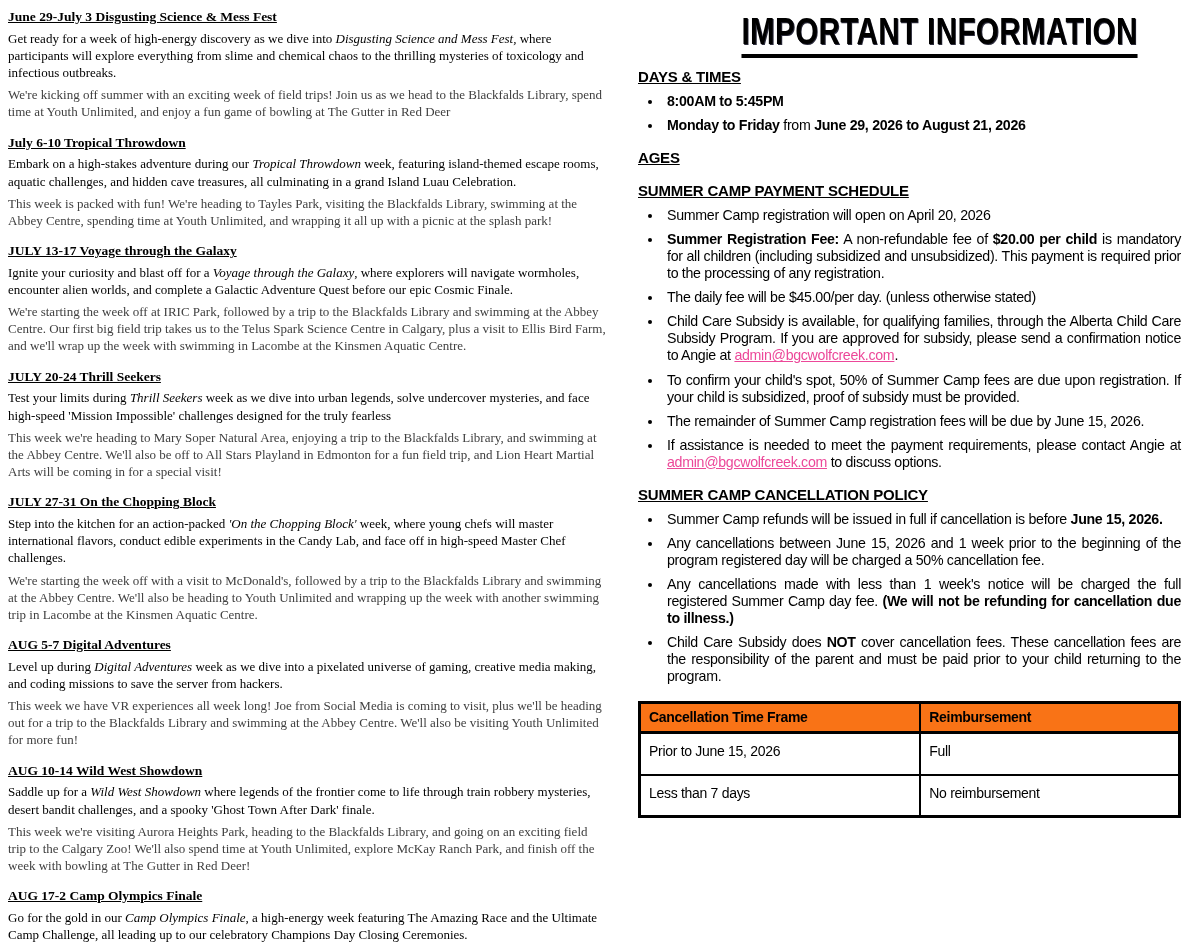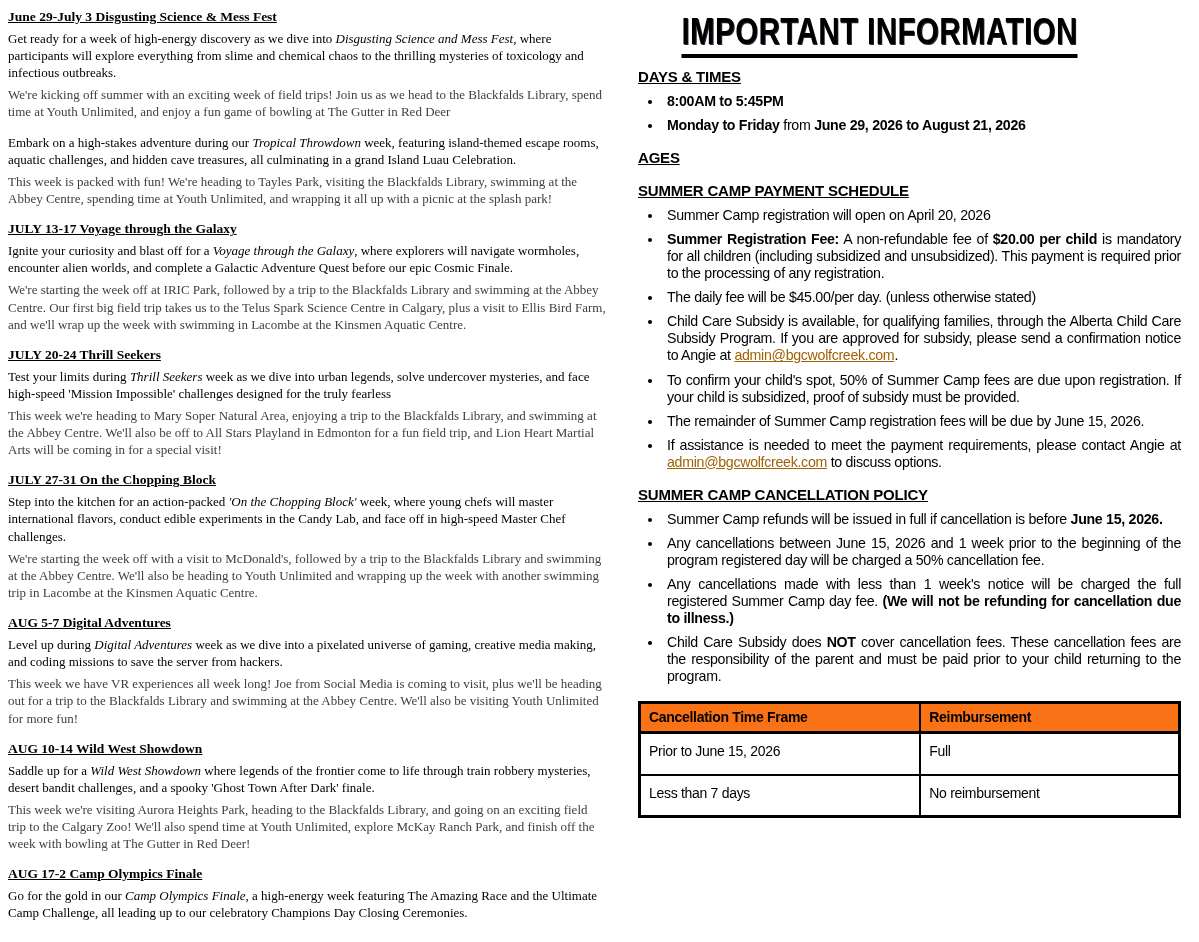--- a/index.html
+++ b/index.html
@@ -30,21 +30,21 @@
   .i{font-style:italic;}
   .b{font-weight:bold;}
   
   .right-col{
     flex:1 1 auto;
     padding:6px 18px 0 26px;
     font-size:14.2px;
     letter-spacing:-0.3px;
     line-height:1.2;
   }
-  .info-title-wrap{text-align:left;margin:4px 0 10px 0;}
+  .info-title-wrap{text-align:right;margin:4px 0 10px 0;}
   .info-title{
     display:inline-block;
     font-size:36px;
     font-weight:800;
     letter-spacing:0.5px;
     transform:scaleX(0.82);
     transform-origin:center;
     border-bottom:4px solid #000;
     padding-bottom:1px;
     text-shadow:1px 1px 0 #2a2a3a;
@@ -60,21 +60,21 @@
   .info-section:first-of-type .info-heading{margin-top:4px;}
   ul.bullets{
     margin:0;
     padding:0 0 0 25px;
   }
   ul.bullets li{
     margin:0 0 7px 0;
     padding-left:4px;
     text-align:justify;
   }
-  a.email-link{color:#a16207;cursor:pointer;}
+  a.email-link{color:#ec4899;cursor:pointer;}
   
   table.cancel-table{
     border-collapse:collapse;
     width:100%;
     margin:16px 0 0 0;
     border:3px solid #000;
     font-size:14px;
   }
   table.cancel-table th{
     background:#f97316;
@@ -94,20 +94,21 @@
 <body>
 
 <div class="left-col" id="left-col">
   <div class="camp-section">
     <div class="camp-title">June 29-July 3 Disgusting Science &amp; Mess Fest</div>
     <p class="camp-desc"><span>Get ready for a week of high-energy discovery as we dive into </span><span class="i">Disgusting Science and Mess Fest,</span><span> where participants will explore everything from slime and chemical chaos to the thrilling mysteries of toxicology and infectious outbreaks.</span></p>
     <p class="camp-trips">We're kicking off summer with an exciting week of field trips! Join us as we head to the Blackfalds Library, spend time at Youth Unlimited, and enjoy a fun game of bowling at The Gutter in Red Deer</p>
   </div>
 
   <div class="camp-section">
+    <div class="camp-title">July 6-10 Tropical Throwdown</div>
     <p class="camp-desc"><span>Embark on a high-stakes adventure during our </span><span class="i">Tropical Throwdown</span><span> week, featuring island-themed escape rooms, aquatic challenges, and hidden cave treasures, all culminating in a grand Island Luau Celebration.</span></p>
     <p class="camp-trips">This week is packed with fun! We're heading to Tayles Park, visiting the Blackfalds Library, swimming at the Abbey Centre, spending time at Youth Unlimited, and wrapping it all up with a picnic at the splash park!</p>
   </div>
 
   <div class="camp-section">
     <div class="camp-title">JULY 13-17 Voyage through the Galaxy</div>
     <p class="camp-desc"><span>Ignite your curiosity and blast off for a </span><span class="i">Voyage through the Galaxy</span><span>, where explorers will navigate wormholes, encounter alien worlds, and complete a Galactic Adventure Quest before our epic Cosmic Finale.</span></p>
     <p class="camp-trips">We're starting the week off at IRIC Park, followed by a trip to the Blackfalds Library and swimming at the Abbey Centre. Our first big field trip takes us to the Telus Spark Science Centre in Calgary, plus a visit to Ellis Bird Farm, and we'll wrap up the week with swimming in Lacombe at the Kinsmen Aquatic Centre.</p>
   </div>
 

